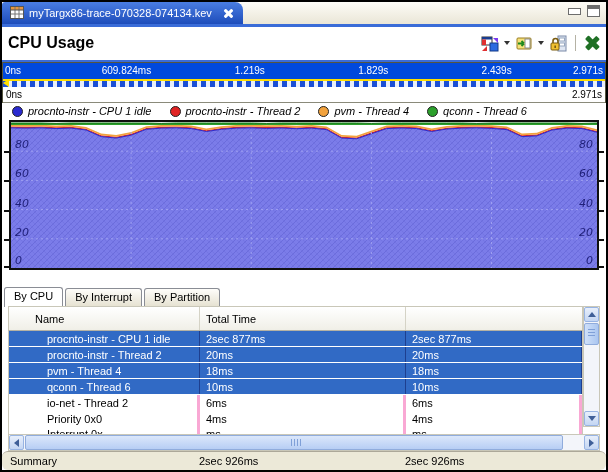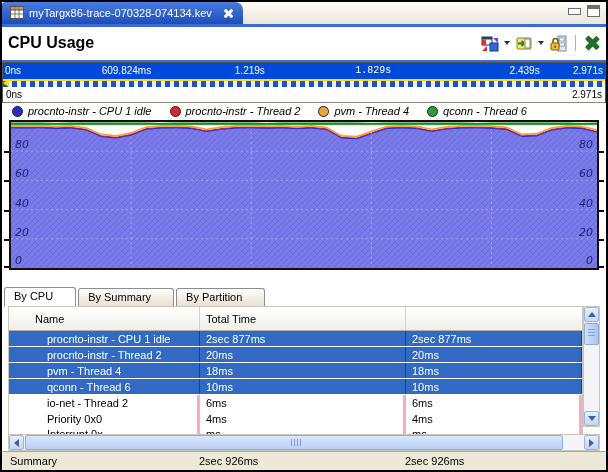--- a/index.html
+++ b/index.html
@@ -49,21 +49,21 @@
   .ldot { width:11px; height:11px; border-radius:50%; border:1px solid #222; display:inline-block; }
   .llabel { font-style:italic; font-size:11px; }
 
   
   .chartwrap { margin:0 7px; height:150px; border:2px solid #101010; background:#fff; position:relative; }
   .chartwrap svg { display:block; }
   .ytickmark { position:absolute; width:5px; height:2px; background:#101010; }
 
   
   .subtabs { display:flex; align-items:flex-end; gap:2px; padding:0 2px; margin-top:16px; height:21px; }
-  .stab { border:1px solid #8a8d95; border-bottom:none; border-radius:3px 3px 0 0; padding:2px 22px 3px 9px; background:linear-gradient(#fefdfa,#e6e2d2); font-size:11px; cursor:pointer; }
+  .stab { border:1px solid #8a8d95; border-bottom:none; border-radius:3px 3px 0 0; padding:2px 9px 3px 9px; background:linear-gradient(#fefdfa,#e6e2d2); font-size:11px; cursor:pointer; }
   .stab.active { background:#fff; padding-bottom:5px; position:relative; top:1px; }
 
   
   .tablewrap { position:relative; margin:0 6px; }
   .thead { display:flex; height:25px; margin-right:17px; background:linear-gradient(#ffffff,#f0efe7); border:1px solid #c9c7b8; border-bottom:1px solid #b5b2a4; }
   .thead .cell { display:flex; align-items:center; border-right:1px solid #d5d3c6; font-size:11px; }
   .c1 { width:191px; padding-left:26px; }
   .c2 { width:206px; padding-left:6px; }
   .c3 { flex:1; padding-left:6px; }
   .tbody { margin-right:17px; border-left:1px solid #c9c7b8; border-right:1px solid #c9c7b8; background:#fff; height:103px; overflow:hidden; }
@@ -85,21 +85,21 @@
   .arr-rt { width:0; height:0; border-top:4px solid transparent; border-bottom:4px solid transparent; border-left:5px solid #3f5f98; }
   .vthumb { width:15px; height:22px; margin-top:1px; background:linear-gradient(90deg,#cfe0f9,#aac6f0); border:1px solid #90acdc; border-radius:2px; position:relative; }
   .vthumb:before { content:""; position:absolute; left:3px; right:3px; top:8px; height:1px; background:#7fa0d8; box-shadow:0 3px 0 #7fa0d8, 0 -3px 0 #7fa0d8; }
   .vspacer { flex:1; }
   .hscroll { height:17px; margin-right:0; background:#f3f5fa; border:1px solid #c9c7b8; display:flex; align-items:center; }
   .hthumb { flex:1; height:15px; margin:0 1px; background:linear-gradient(#dbe7fb,#b7cef4); border:1px solid #90acdc; border-radius:2px; position:relative; }
   .hthumb:before { content:""; position:absolute; top:3px; bottom:3px; left:50%; width:1px; background:#7fa0d8; box-shadow:3px 0 0 #7fa0d8, -3px 0 0 #7fa0d8, 6px 0 0 #7fa0d8; }
   .hspacer { width:20px; }
 
   
-  .summary { margin-top:auto; height:24px; background:#ece9d8; border-top:1px solid #aca899; display:flex; align-items:center; font-size:11px; }
+  .summary { margin-top:auto; height:24px; background:#ece9d8; border-top:1px solid #aca899; display:flex; align-items:center; font-size:11px;border-radius:6px; }
   .summary .c1 { padding-left:8px; }
 </style>
 </head>
 <body>
 
 <div class="app">
 
   <div class="tabbar">
     <div class="tab tab-active">
       <span>
@@ -156,22 +156,22 @@
       <span class="tsep"></span>
       <span class="greenx"></span>
     </div>
   </div>
 
   <div class="timeblock">
     <div class="timebar" id="timebar">
         <span class="tick" style="left: 2px;">0ns</span>
         <span class="tick" style="left: 20.5%; transform: translateX(-50%);">609.824ms</span>
         <span class="tick" style="left: 41%; transform: translateX(-50%);">1.219s</span>
-        <span class="tick" style="left: 61.5%; transform: translateX(-50%); font-family: Liberation Mono, monospace;">1.829s</span>
-        <span class="tick" style="left: 82%; transform: translateX(-50%); margin-left: 28px;">2.439s</span>
+        <span class="tick" style="left: 61.5%; transform: translateX(-50%);">1.829s</span>
+        <span class="tick" style="left: 82%; transform: translateX(-50%);">2.439s</span>
         <span class="tick" style="right: 2px;">2.971s</span>
       </div>
     <div class="selstrip">
       <span class="selarrow"></span>
     </div>
     <div class="ruler">
       <span>0ns</span>
       <span>2.971s</span>
     </div>
   </div>
@@ -237,21 +237,21 @@
       <span class="ytickmark" style="top: 87.6px; left: -7px;"></span>
       <span class="ytickmark" style="top: 87.6px; right: -7px;"></span>
       <span class="ytickmark" style="top: 58.4px; left: -7px;"></span>
       <span class="ytickmark" style="top: 58.4px; right: -7px;"></span>
       <span class="ytickmark" style="top: 29.2px; left: -7px;"></span>
       <span class="ytickmark" style="top: 29.2px; right: -7px;"></span>
     </div>
 
   <div class="subtabs" id="subtabs">
       <div class="stab active">By CPU</div>
-      <div class="stab">By Summary</div>
+      <div class="stab">By Interrupt</div>
       <div class="stab">By Partition</div>
     </div>
 
   <div class="tablewrap">
     <div class="thead">
       <div class="cell c1">Name</div>
       <div class="cell c2">Total Time</div>
     </div>
     <div class="tbody" id="tbody">
         <div class="trow sel">

